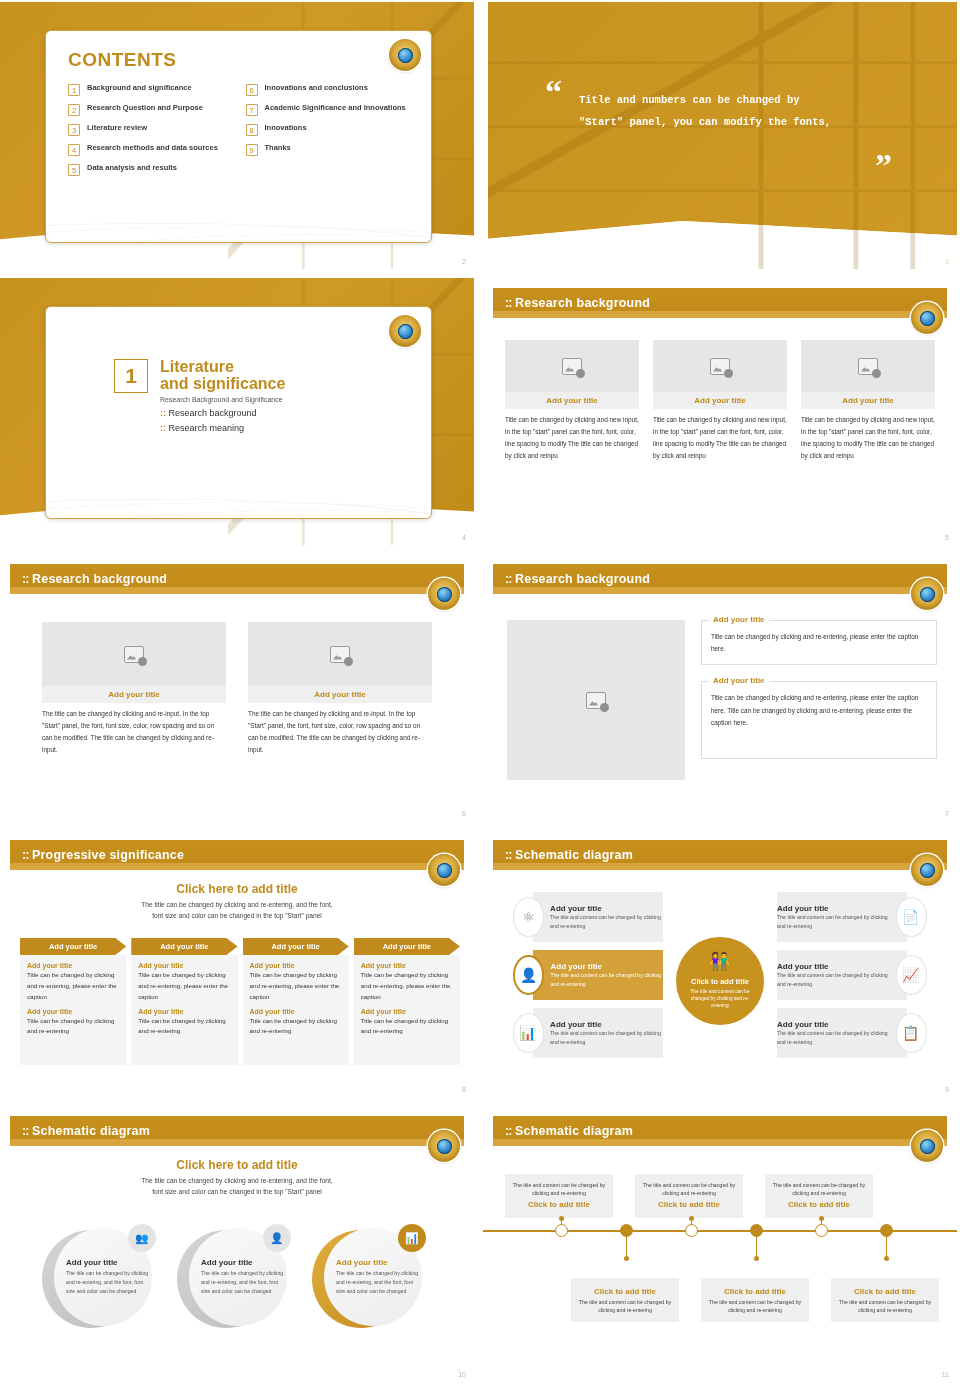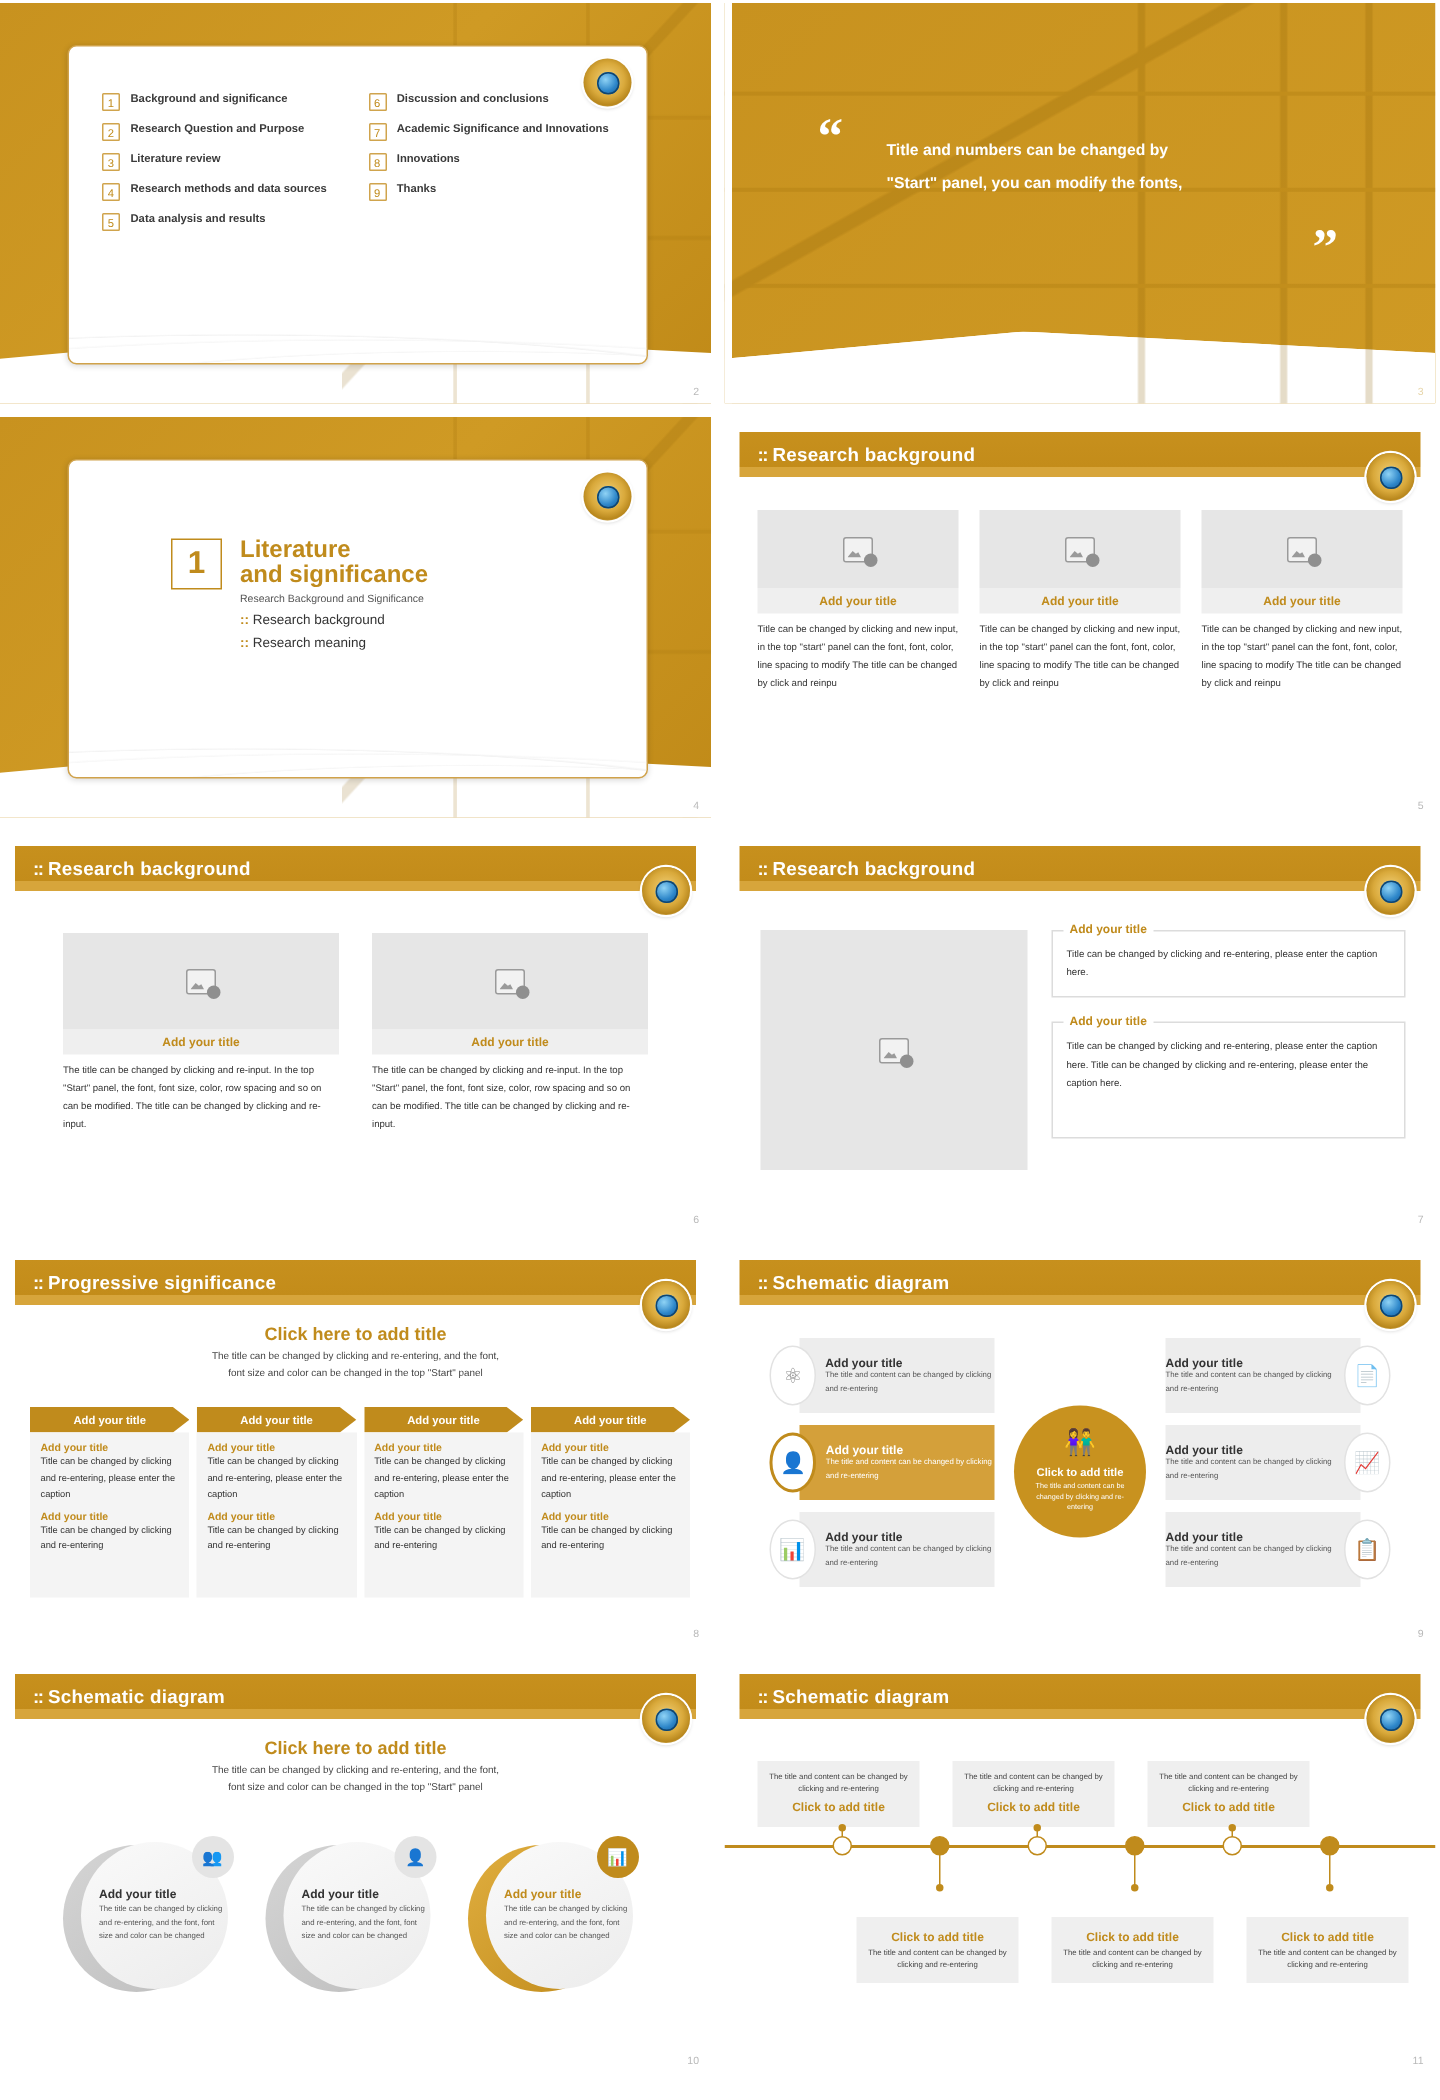--- a/index.html
+++ b/index.html
@@ -142,20 +142,21 @@
 
   <div class="slide">
     <div class="goldbg"></div>
     <div class="bldg"></div>
     <div class="card">
       <div class="waves"></div>
       <div class="badge" style="right:10px; top:8px;">
         <div class="globe"></div>
       </div>
       <div style="position:relative; padding:18px 22px;">
+        <div class="contents-h">CONTENTS</div>
         <div class="toc">
           <div class="col">
             <div class="toc-item">
               <span class="num">1</span>
               <span class="toc-label">Background and significance</span>
               </div>
             <div class="toc-item">
               <span class="num">2</span>
               <span class="toc-label">Research Question and Purpose</span>
               </div>
@@ -168,21 +169,21 @@
               <span class="toc-label">Research methods and data sources</span>
               </div>
             <div class="toc-item">
               <span class="num">5</span>
               <span class="toc-label">Data analysis and results</span>
               </div>
           </div>
           <div class="col">
             <div class="toc-item">
               <span class="num">6</span>
-              <span class="toc-label">Discussion and conclusions</span>
+              <span class="toc-label">Innovations and conclusions</span>
               </div>
             <div class="toc-item">
               <span class="num">7</span>
               <span class="toc-label">Academic Significance and Innovations</span>
               </div>
             <div class="toc-item">
               <span class="num">8</span>
               <span class="toc-label">Innovations</span>
               </div>
             <div class="toc-item">
@@ -203,21 +204,21 @@
         background:
         linear-gradient(to bottom right, transparent 35%, #8a5f06 35.4%, #8a5f06 37%, transparent 37.4%),
         linear-gradient(to bottom, transparent 22%, #9b6c08 22.3%, #9b6c08 23%, transparent 23.3%),
         linear-gradient(to bottom, transparent 46%, #9b6c08 46.3%, #9b6c08 47%, transparent 47.3%),
         linear-gradient(to bottom, transparent 70%, #9b6c08 70.3%, #9b6c08 71%, transparent 71.3%),
         linear-gradient(to right, transparent 58%, #8a5f06 58.3%, #8a5f06 59%, transparent 59.3%),
         linear-gradient(to right, transparent 78%, #8a5f06 78.3%, #8a5f06 79%, transparent 79.3%),
         linear-gradient(to right, transparent 90%, #8a5f06 90.3%, #8a5f06 91%, transparent 91.3%)"></div>
     <div style="position:absolute; left:0; top:0; bottom:0; width:5px; background:#fff;"></div>
     <div style="position:absolute; left:62px; top:78px;" class="qmark">“</div>
-    <div style="position:absolute; left:108px; top:88px; width:270px;">
+    <div style="position:absolute; left:96px; top:88px; width:270px;font-family:Liberation Mono, monospace;">
       <div class="qtext">Title and numbers can be changed by</div>
       <div class="qtext">"Start" panel, you can modify the fonts,</div>
     </div>
     <div style="position:absolute; left:392px; top:152px;" class="qmark">”</div>
     <span class="pg" style="color:#e7d6ab;">3</span>
   </div>
 
   <div class="slide">
     <div class="goldbg"></div>
     <div class="bldg"></div>

